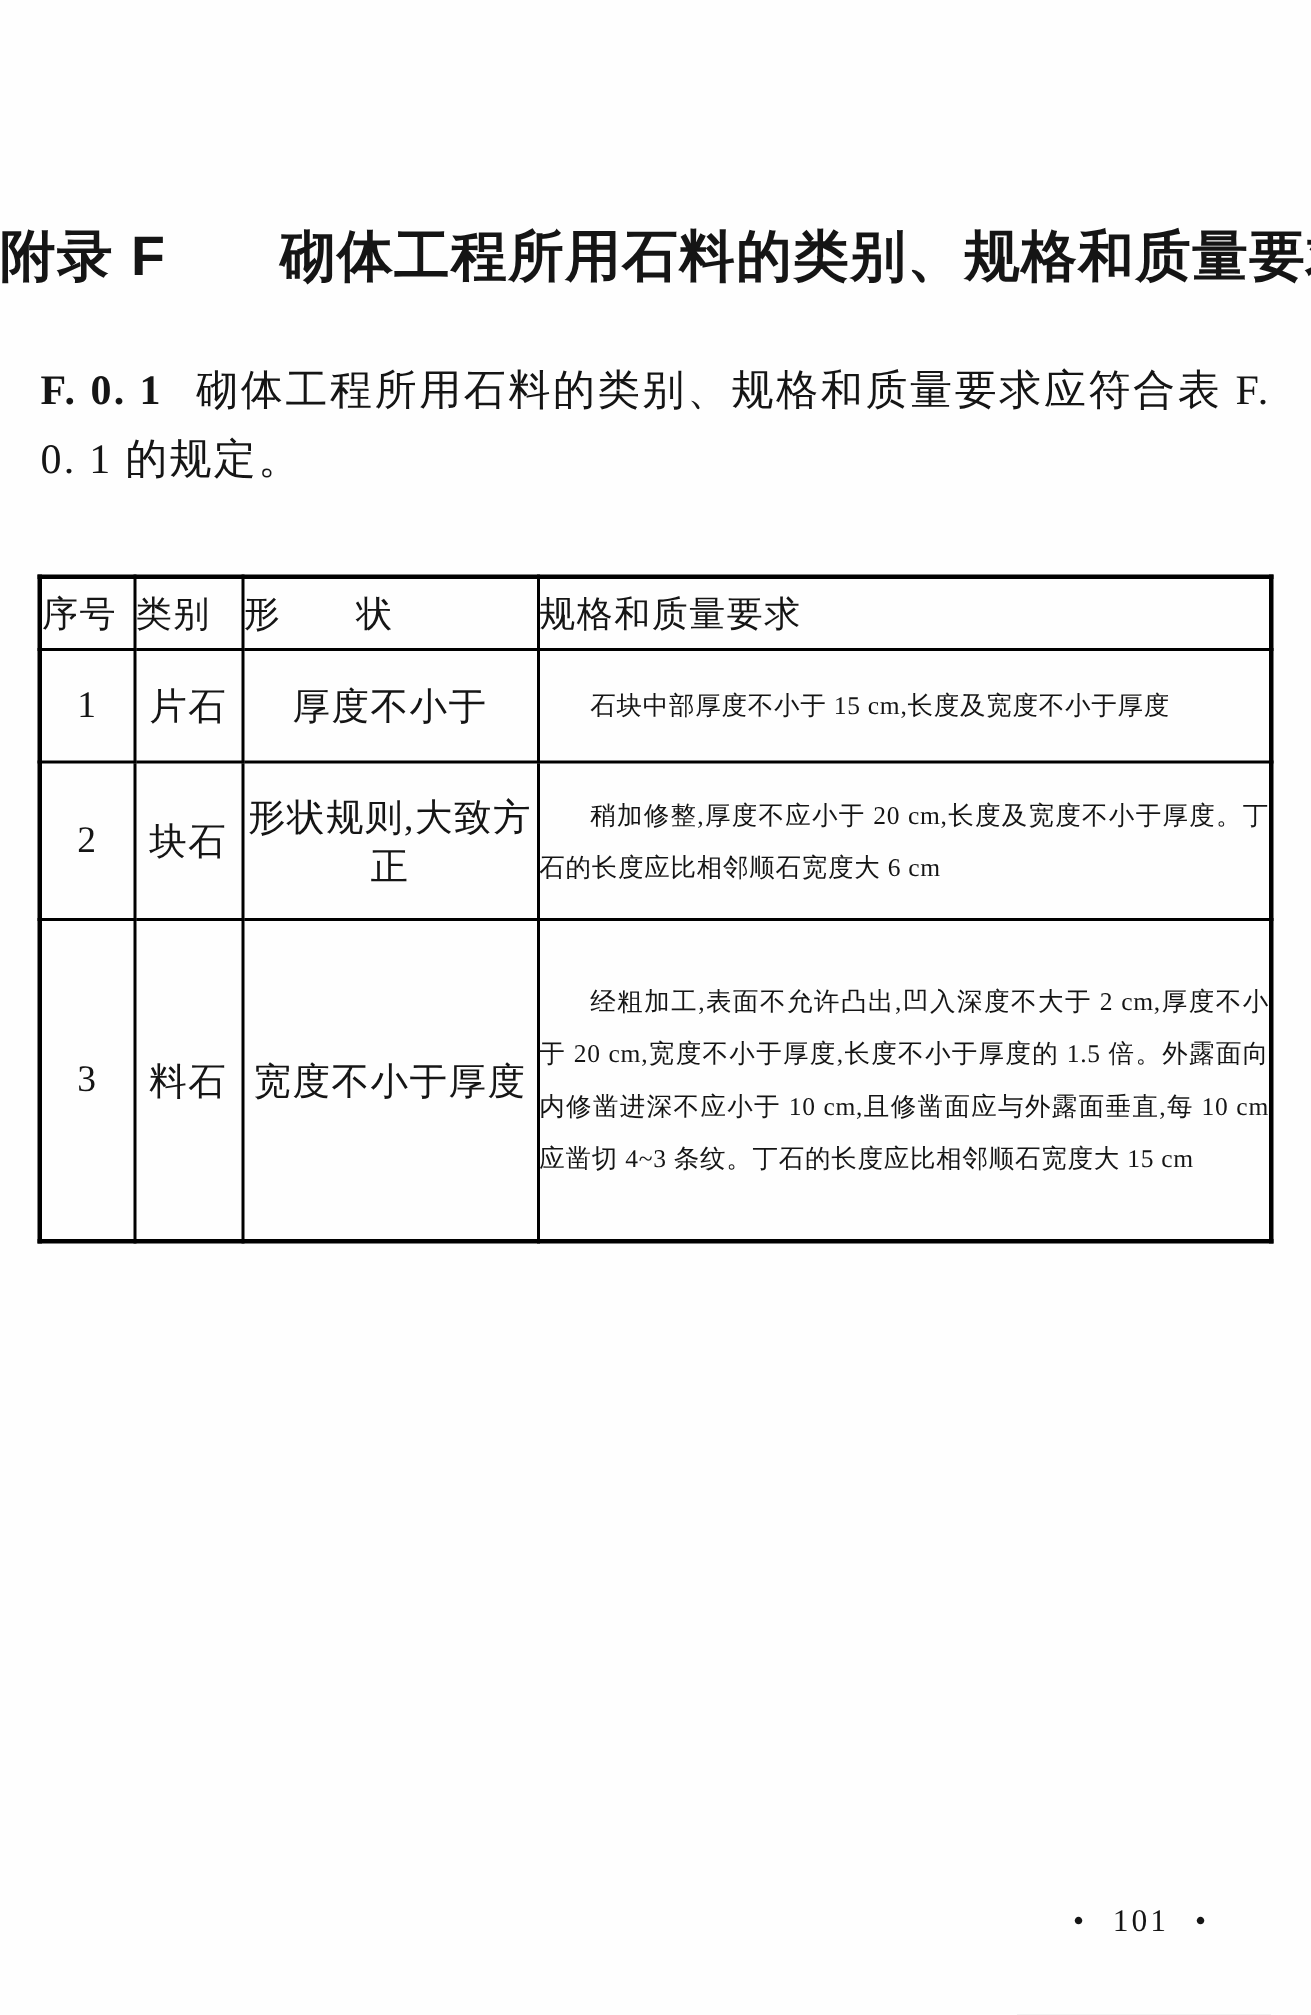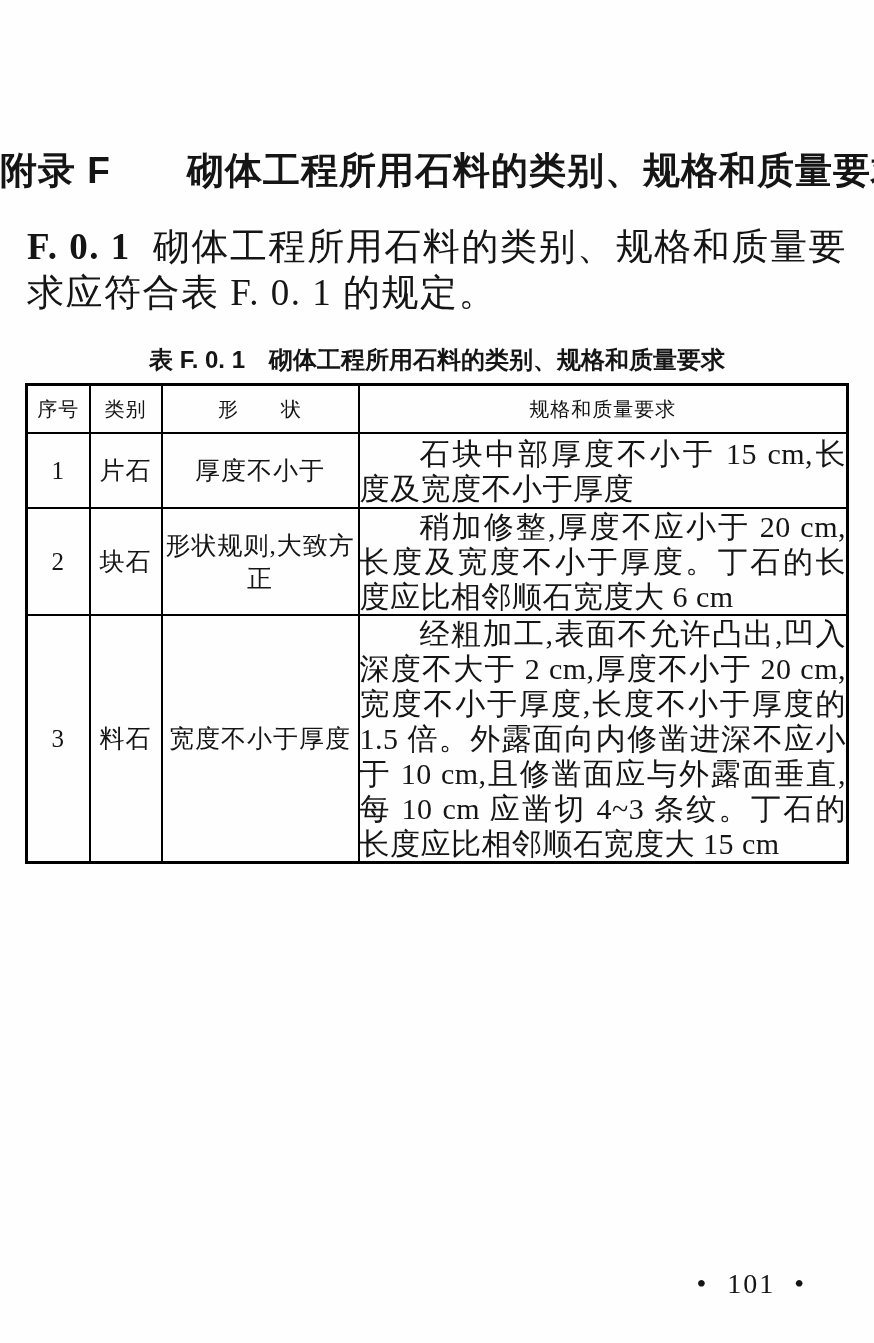--- a/index.html
+++ b/index.html
@@ -24,24 +24,24 @@
     width: 100%;
     text-align: center;
     font-family: "Liberation Sans", "DejaVu Sans", sans-serif;
     font-weight: bold;
     font-size: 37px;
     letter-spacing: 1px;
     white-space: nowrap;
   }
   .clause {
     position: absolute;
-    top: 224px;
+    top: 238px;
     left: 27px;
     width: 820px;
-    font-size: 37px;
+    font-size: 28px;
     line-height: 46px;
     text-align: justify;
     letter-spacing: 1.5px;
   }
   .clause .clause-label {
     font-weight: bold;
     margin-right: 22px;
   }
   .table-caption {
     position: absolute;
@@ -64,65 +64,64 @@
     border: 3px solid #000;
   }
   .spec-table th, .spec-table td {
     border: 2px solid #000;
     font-weight: normal;
     vertical-align: middle;
     padding: 0;
   }
   .spec-table th {
     height: 46px;
-    font-size: 20px;
-    text-align: center;
+    font-size: 24px;
+    text-align: left;
     letter-spacing: 1px;
   }
   .cell-center {
     text-align: center;
     font-size: 25px;
     letter-spacing: 1px;
   }
   .cell-spec {
-    font-size: 30px;
+    font-size: 17px;
     line-height: 35px;
     padding: 5px 10px 5px 9px;
     text-align: justify;
     letter-spacing: 0.5px;
   }
   .cell-spec p {
     margin: 0;
     text-indent: 2em;
   }
   .row-1 td { height: 73px; }
   .row-2 td { height: 103px; }
   .row-3 td { height: 212px; }
   .page-number {
     position: absolute;
     top: 1268px;
     right: 68px;
-    font-size: 28px;
+    font-size: 21px;
     letter-spacing: 2px;
     word-spacing: 10px;
     white-space: nowrap;
   }
 </style>
 </head>
 <body>
 
 <div class="page">
 
   <div class="doc-title">附录 F　　砌体工程所用石料的类别、规格和质量要求</div>
 
   <div class="clause">
     <span class="clause-label">F. 0. 1</span><span>砌体工程所用石料的类别、规格和质量要求应符合表 F. 0. 1 的规定。</span>
   </div>
 
-  <div class="table-caption">表 F. 0. 1　砌体工程所用石料的类别、规格和质量要求</div>
 
   <table class="spec-table">
     <colgroup>
       <col style="width:63px">
       <col style="width:72px">
       <col style="width:197px">
       <col style="width:489px">
     </colgroup>
     <thead>
       <tr>

